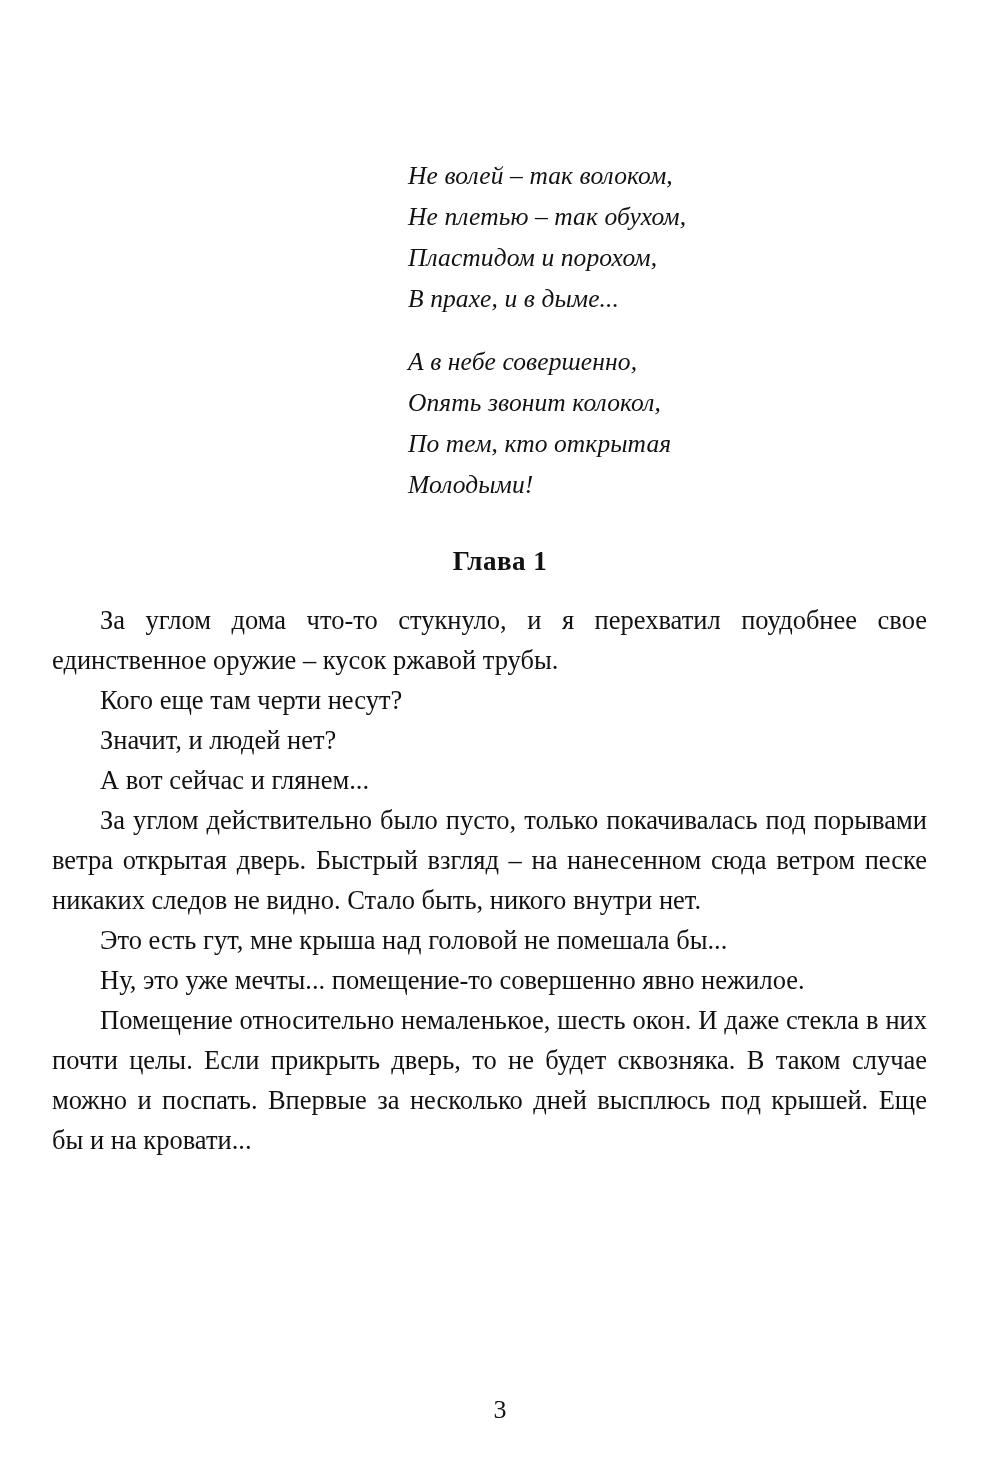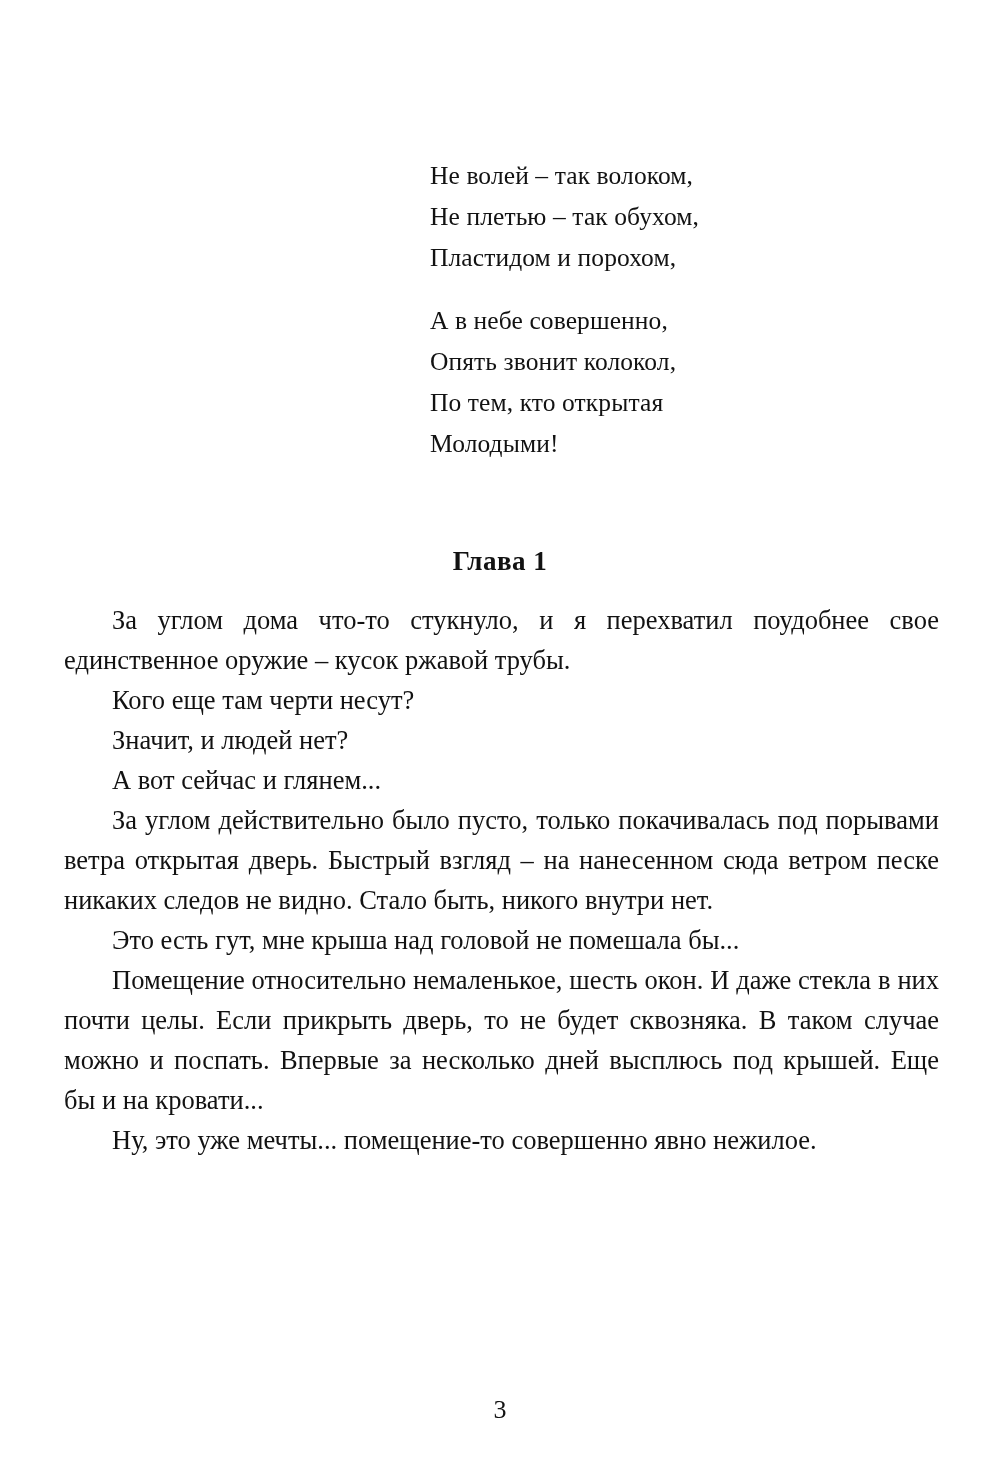--- a/index.html
+++ b/index.html
@@ -12,23 +12,24 @@
     width: 1000px;
     height: 1476px;
     background: #ffffff;
     margin: 0 auto;
     overflow: hidden;
     font-family: "Liberation Serif", serif;
     color: #121212;
   }
   .epigraph {
     position: absolute;
-    left: 430px;
+    left: 408px;
     top: 155px;
     width: 480px;
+    font-style: italic;
     font-size: 25.5px;
     line-height: 41px;
     letter-spacing: 0.1px;
   }
   .epigraph .stanza + .stanza {
     margin-top: 22px;
   }
   .epigraph .line {
     white-space: pre;
   }
@@ -37,21 +38,21 @@
     left: 0;
     right: 0;
     top: 528px;
     text-align: center;
     font-weight: bold;
     font-size: 27px;
     letter-spacing: 0.5px;
   }
   .body-text {
     position: absolute;
-    left: 64px;
+    left: 52px;
     top: 600px;
     width: 875px;
     font-size: 26.5px;
     line-height: 40px;
     text-align: justify;
     text-justify: inter-word;
   }
   .body-text p {
     margin: 0;
     text-indent: 48px;
@@ -71,37 +72,38 @@
 </head>
 <body>
 
 <div class="page">
 
   <div class="epigraph">
     <div class="stanza">
       <div class="line">Не волей – так волоком,</div>
       <div class="line">Не плетью – так обухом,</div>
       <div class="line">Пластидом и порохом,</div>
+      <div class="line">В прахе, и в дыме...</div>
     </div>
     <div class="stanza">
       <div class="line">А в небе совершенно,</div>
       <div class="line">Опять звонит колокол,</div>
       <div class="line">По тем, кто открытая</div>
       <div class="line">Молодыми!</div>
     </div>
   </div>
 
   <h1 class="chapter-title">Глава 1</h1>
 
   <div class="body-text">
     <p>За углом дома что-то стукнуло, и я перехватил поудобнее свое единственное оружие – кусок ржавой трубы.</p>
     <p>Кого еще там черти несут?</p>
     <p>Значит, и людей нет?</p>
     <p>А вот сейчас и глянем...</p>
     <p>За углом действительно было пусто, только покачивалась под порывами ветра открытая дверь. Быстрый взгляд – на нанесенном сюда ветром песке никаких следов не видно. Стало быть, никого внутри нет.</p>
     <p>Это есть гут, мне крыша над головой не помешала бы...</p>
+    <p>Ну, это уже мечты... помещение-то совершенно явно нежилое.</p>
     <p>Помещение относительно немаленькое, шесть окон. И даже стекла в них почти целы. Если прикрыть дверь, то не будет сквозняка. В таком случае можно и поспать. Впервые за несколько дней высплюсь под крышей. Еще бы и на кровати...</p>
-    <p>Ну, это уже мечты... помещение-то совершенно явно нежилое.</p>
   </div>
 
   <div class="folio">3</div>
 
 </div>
 
 </body></html>

